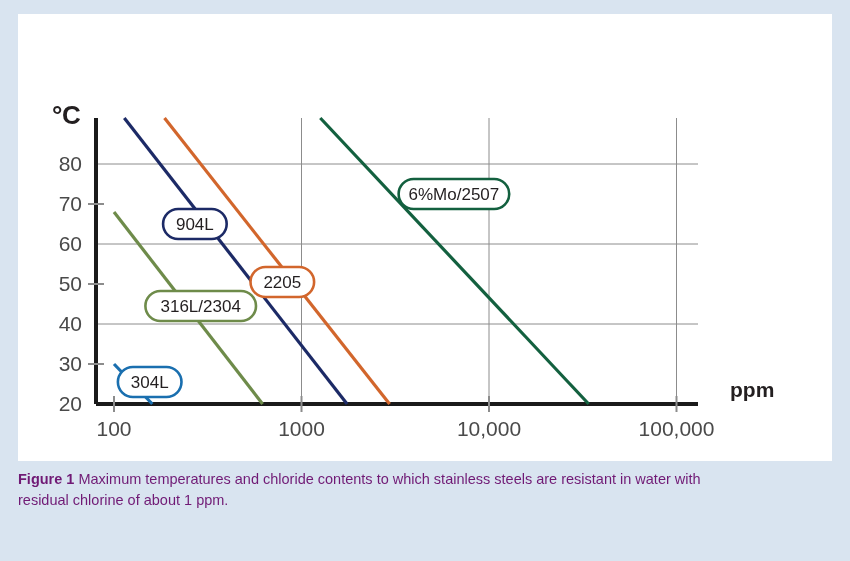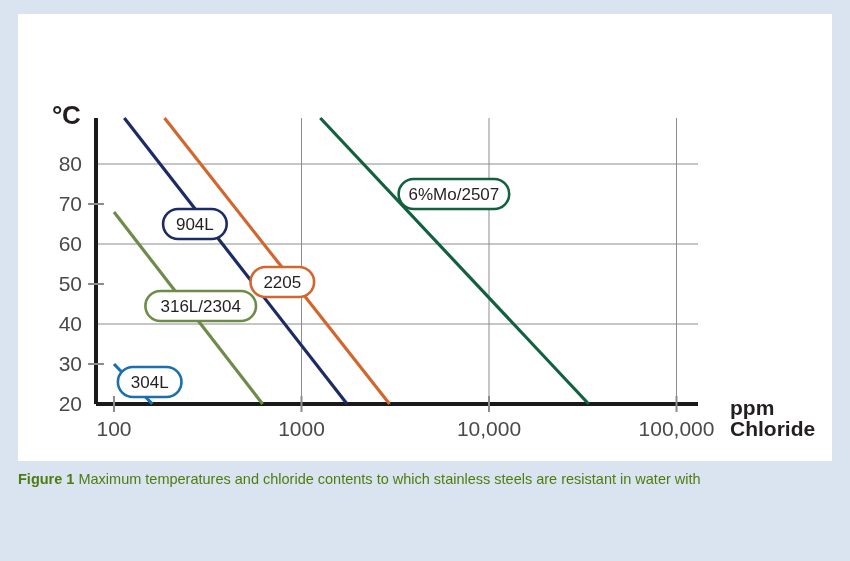--- a/index.html
+++ b/index.html
@@ -27,31 +27,31 @@
     font-weight:bold;
     color:#231f20;
     font-family:"Liberation Sans", sans-serif;
   }
   #y-axis-title{
     left:34px;top:86px;
     font-size:26px;
     letter-spacing:-0.5px;
   }
   #x-axis-title{
-    left:712px;top:383px;
+    left:712px;top:365px;
     font-size:21px;
     line-height:21px;
     text-align:left;
     width:110px;
   }
   #caption-block{
     position:absolute;
     left:0px;top:455px;
     width:814px;height:78px;
-    color:#4d7c0f;
+    color:#701a75;
     font-size:14.5px;
     line-height:21px;
   }
   #caption-block .cap-line{display:block;}
   #caption-block b{font-weight:bold;}
   .tick-label{
     fill:#4a4a4a;
     font-family:"Liberation Sans", sans-serif;
     font-size:21px;
   }
@@ -131,20 +131,21 @@
           <text x="283.5" y="422" text-anchor="middle" class="tick-label">1000</text>
           <text x="471" y="422" text-anchor="middle" class="tick-label">10,000</text>
           <text x="658.5" y="422" text-anchor="middle" class="tick-label">100,000</text>
         </g>
     </svg>
 
     <div class="axis-title" id="y-axis-title">°C</div>
 
     <div class="axis-title" id="x-axis-title">
       <span>ppm</span>
-    <span style="display: block;">Chloride</span></div>
+    </div>
   </div>
 
   <div id="caption-block">
     <span class="cap-line"><b>Figure 1</b><span> Maximum temperatures and chloride contents to which stainless steels are resistant in water with</span></span>
+    <span class="cap-line">residual chlorine of about 1 ppm.</span>
   </div>
 
 </div>
 
 </body></html>

